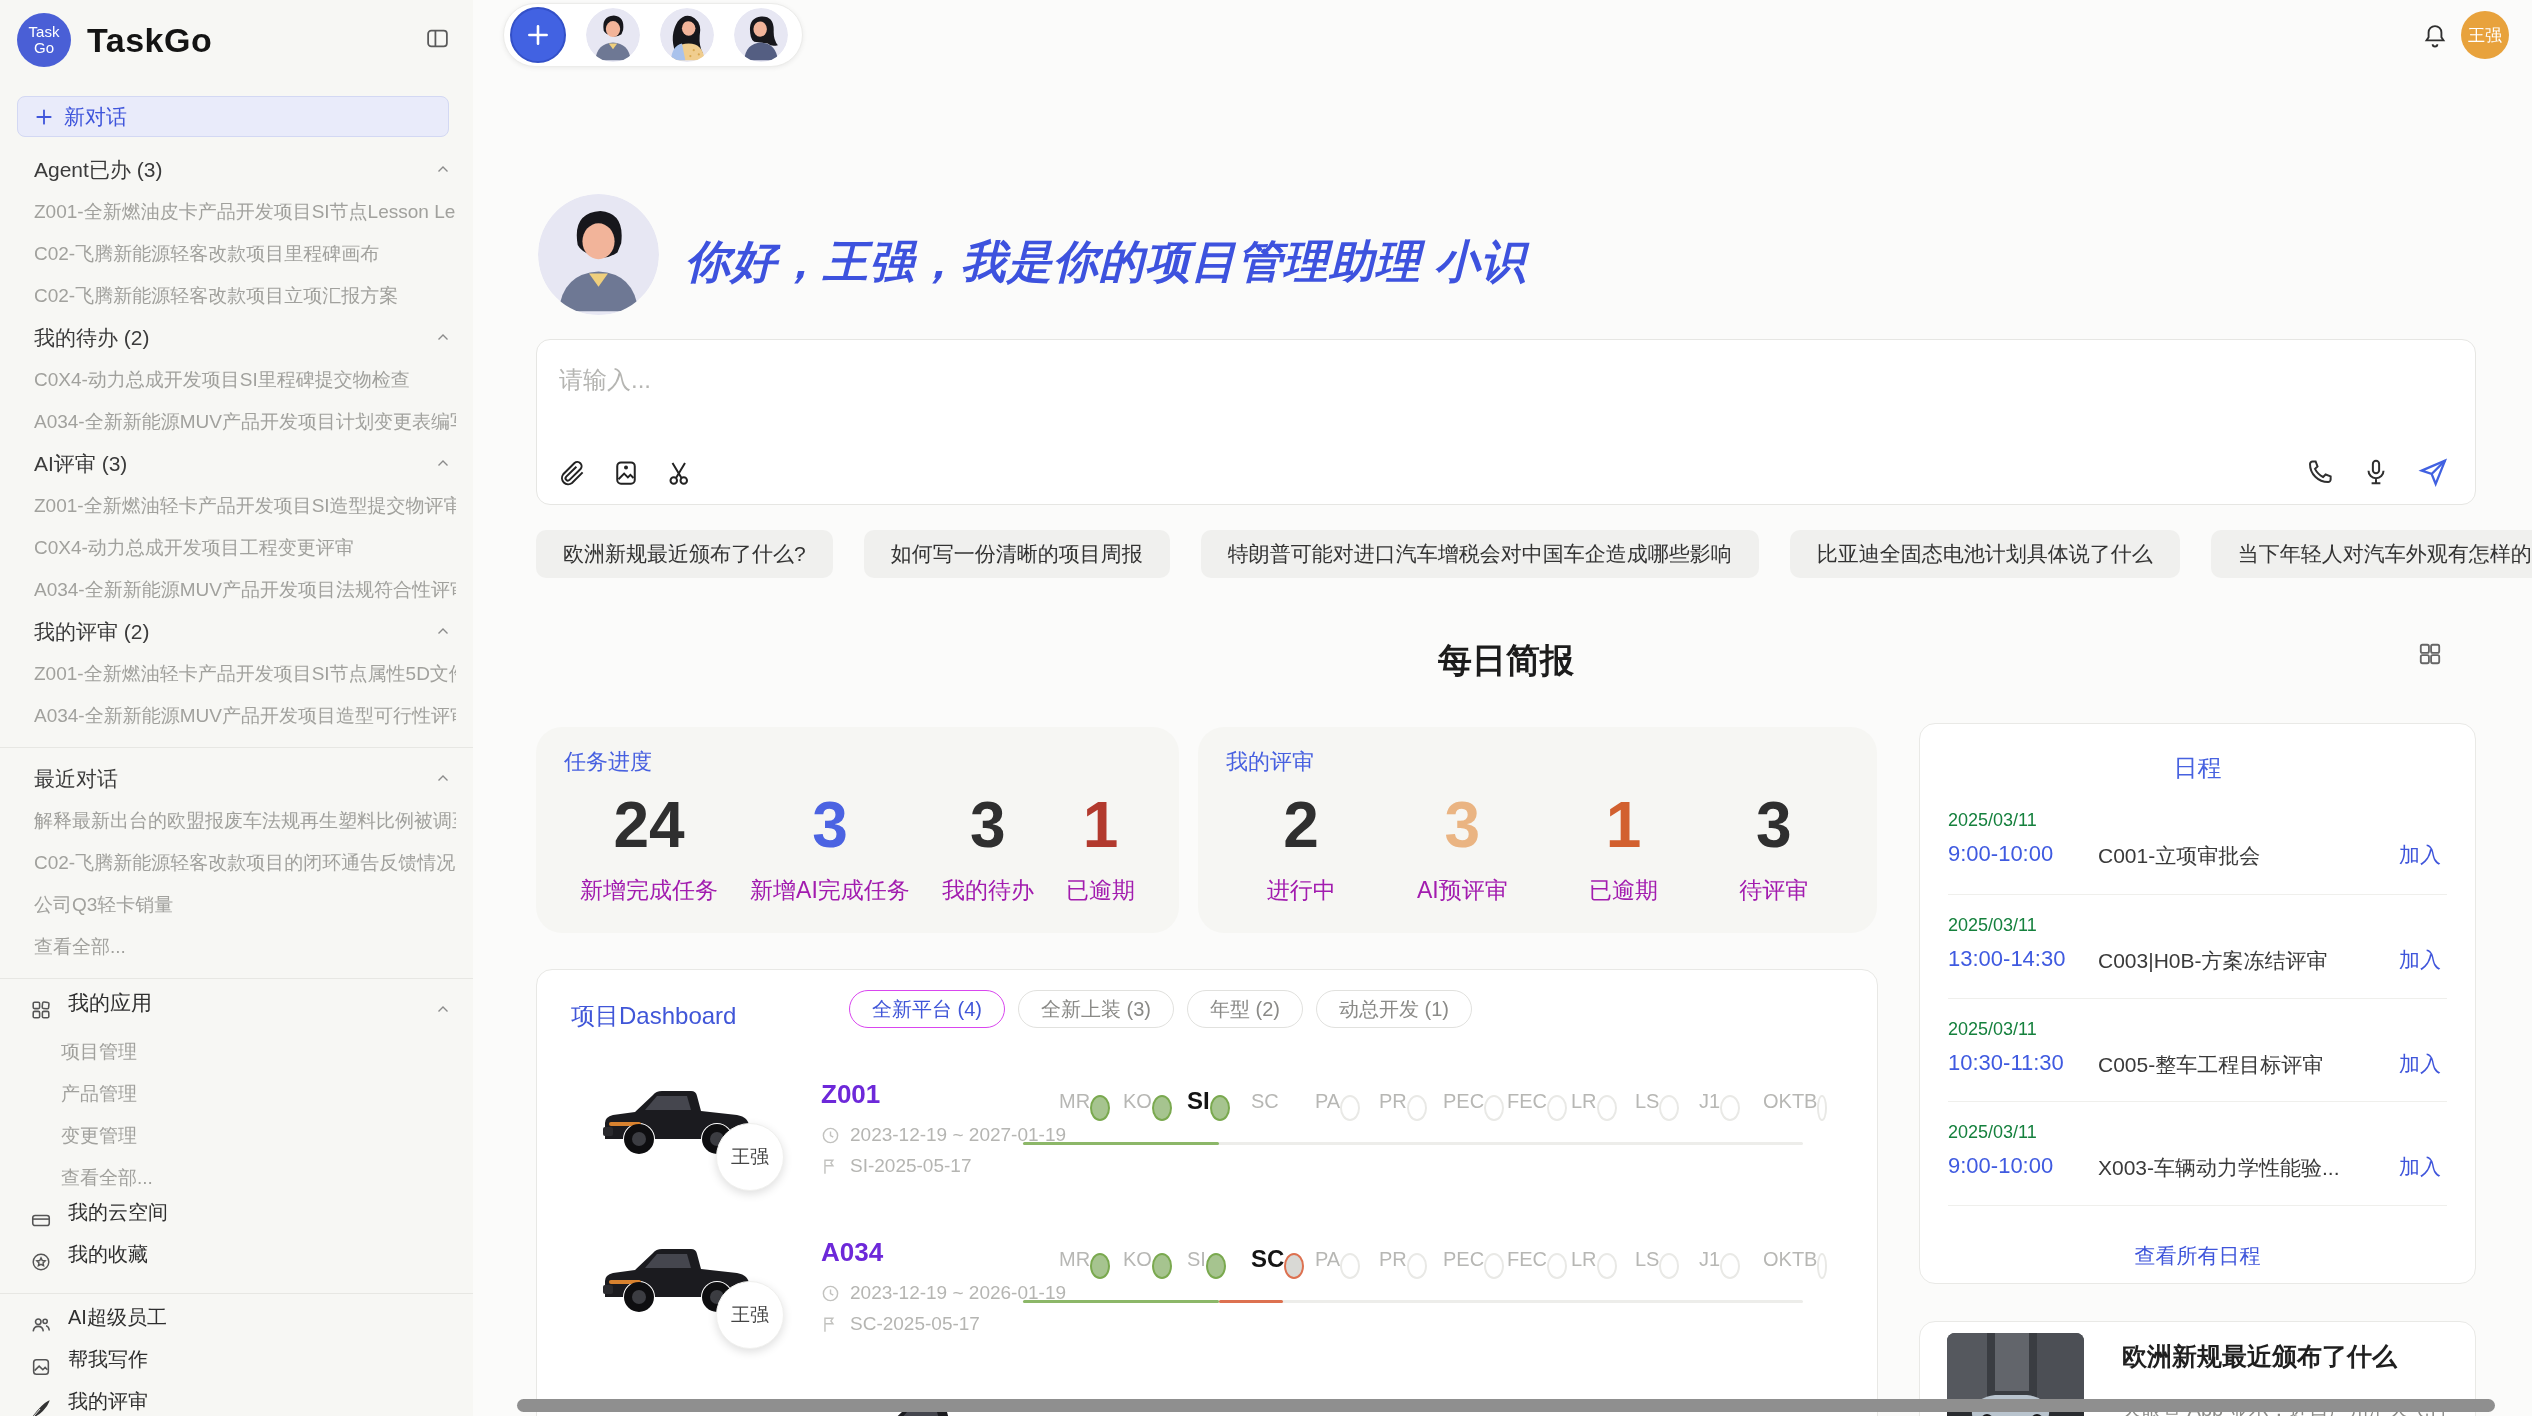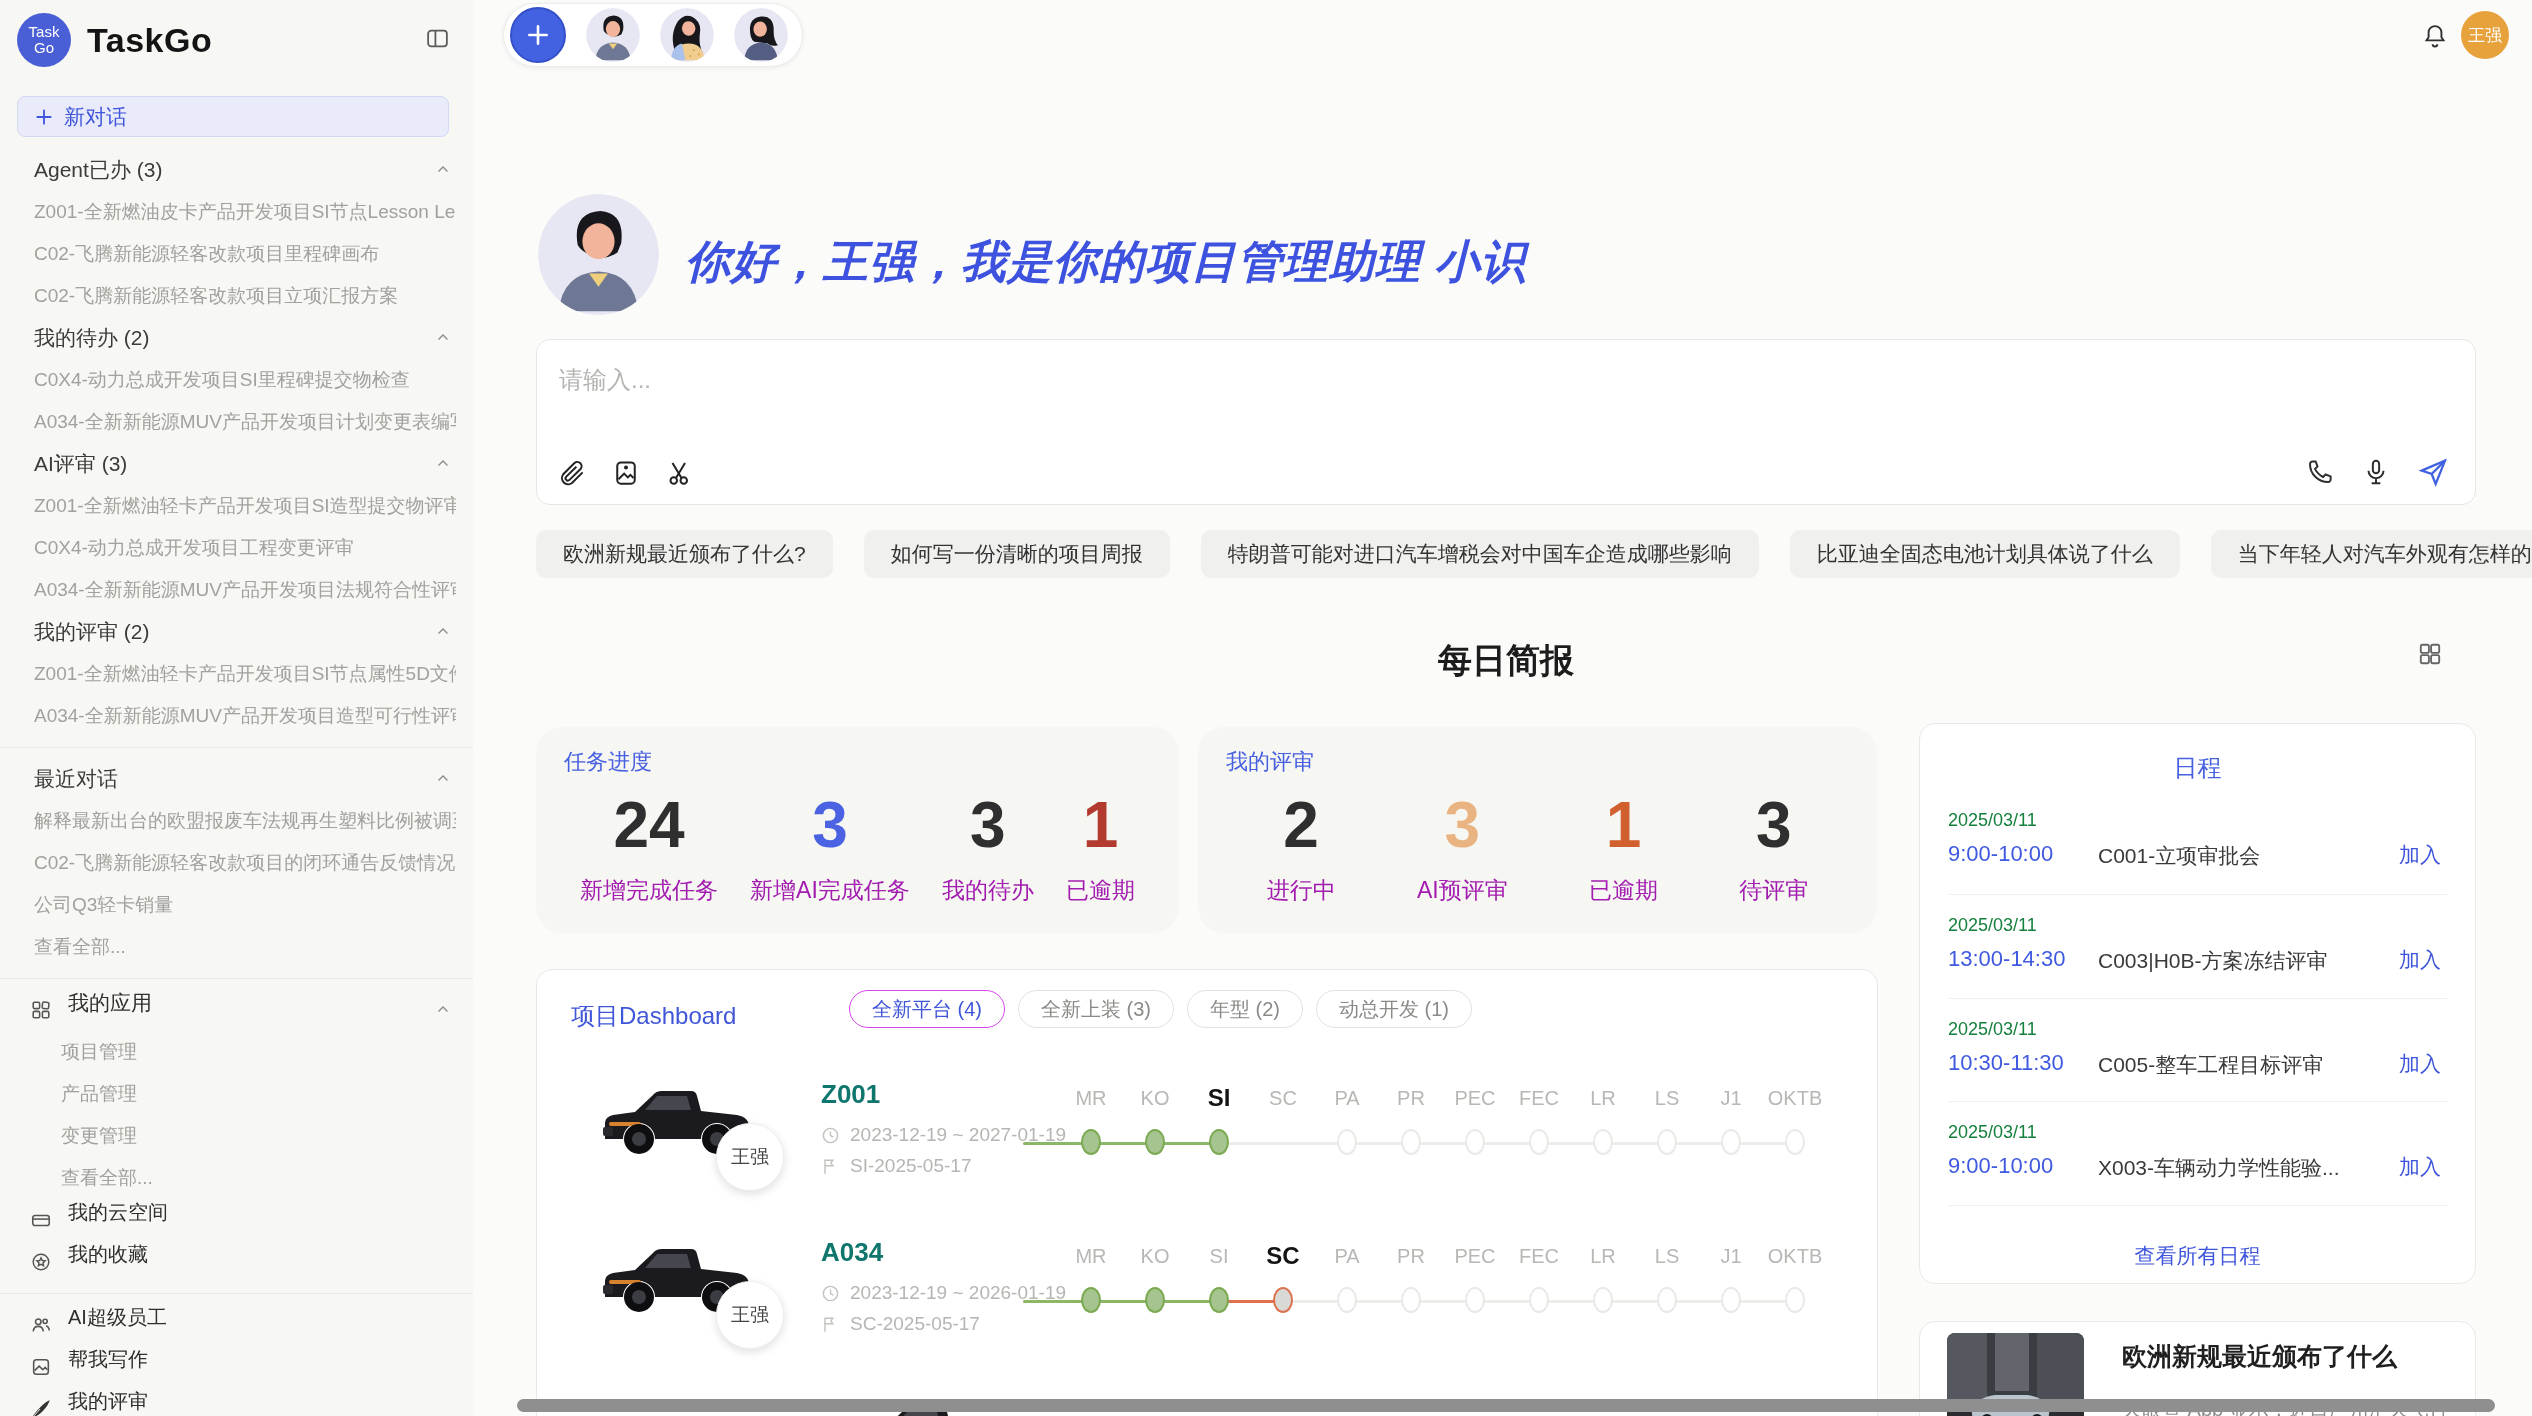--- a/index.html
+++ b/index.html
@@ -81,31 +81,31 @@
   .pill { height:38px; border-radius:19px; background:#fff; display:flex; align-items:center;
     padding:0 22px; font-size:20px; cursor:pointer; white-space:nowrap; }
   .pill.on { border:1px solid #d946ef; color:#4056d8; }
   .pill.off { border:1px solid #e1e1de; color:#8a8a87; }
 
   .proj-row { position:absolute; left:62px; right:20px; height:158px; }
   .truck { position:absolute; left:0; top:0; }
   .owner-badge { position:absolute; left:117px; top:56px; width:68px; height:68px; border-radius:50%; background:#fff;
     border:1px solid #f0f0ee; box-shadow:0 3px 10px rgba(0,0,0,.13); display:flex; align-items:center; justify-content:center;
     font-size:19px; color:#444; z-index:3; }
-  .p-name { position:absolute; left:222px; top:12px; font-size:26px; font-weight:700; color:#0f766e; }
+  .p-name { position:absolute; left:222px; top:12px; font-size:26px; font-weight:700; color:#6d28d9; }
   .p-meta { position:absolute; left:222px; display:flex; align-items:center; gap:10px; color:#b5b5b2; font-size:19px; }
   .p-meta.m1 { top:57px; } .p-meta.m2 { top:88px; }
 
   .track { position:absolute; left:460px; top:14px; width:768px; height:100px; }
   .track .line { position:absolute; top:61px; height:3px; border-radius:2px; z-index:1; }
   .line.base { left:-36px; width:780px; background:#ededea; }
   .line.done-seg { left:-36px; width:196px; background:#8cb768; }
   .line.ovd-seg { left:160px; width:64px; background:#dd7150; }
   .cells { display:flex; position:relative; z-index:2; }
-  .ms { width:64px; display:flex; flex-direction:column; align-items:center; }
+  .ms { width:64px; display:flex; align-items:center; }
   .ms .lbl { height:34px; line-height:34px; font-size:20px; color:#b7b7b4; white-space:nowrap; }
   .ms.cur .lbl { color:#141414; font-weight:700; font-size:24px; }
   .ms .dot { width:20px; height:26px; border-radius:50%; background:#fff; border:2px solid #e9e9e6; margin-top:14px; }
   .ms.done .dot { background:#a6c48f; border-color:#7aa94f; }
   .ms.nodot .dot { visibility:hidden; }
   .ms.ovd .dot { background:#d9d9d5; border-color:#dd7150; }
 
   .sched-card { position:absolute; left:1446px; top:723px; width:557px; height:561px; background:#fff;
     border:1px solid #e9e9e6; border-radius:16px;padding-left:40px; }
   .sched-title { position:absolute; top:28px; left:0; width:100%; text-align:center; font-size:24px; color:#4762e0; }

